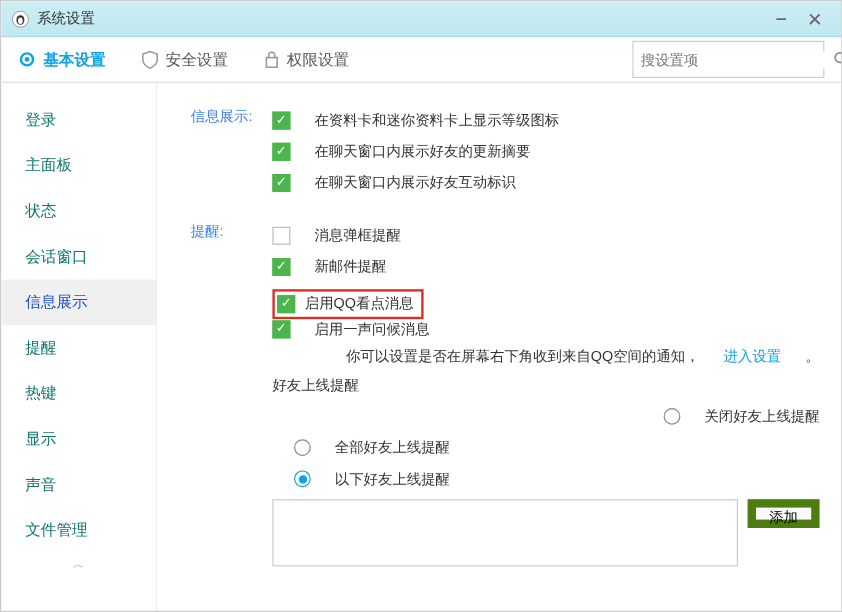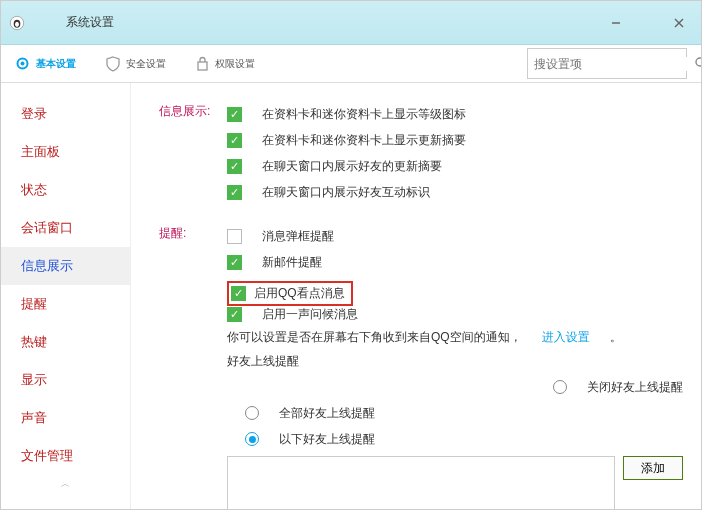--- a/index.html
+++ b/index.html
@@ -1,48 +1,48 @@
 <!DOCTYPE html>
 <html><head>
 <meta charset="utf-8">
 <style>
 * { margin: 0; padding: 0; box-sizing: border-box; font-family: "Microsoft YaHei", sans-serif; }
 body { width: 702px; height: 510px; background: #fff; border: 1px solid #ccc; overflow: hidden; }
-.titlebar { height: 44px; background: linear-gradient(#cdeef5, #bfe8f0); display: flex; align-items: center; padding: 0 8px; border-bottom: 1px solid #a8d8e0; gap: 35px; }
+.titlebar { height: 30px; background: linear-gradient(#cdeef5, #bfe8f0); display: flex; align-items: center; padding: 0 8px; border-bottom: 1px solid #a8d8e0; }
 .titlebar .penguin { width: 16px; height: 16px; margin-right: 6px; }
 .titlebar .title { font-size: 12px; color: #333; flex: 1; }
 .titlebar .winbtn { width: 28px; height: 20px; display: flex; align-items: center; justify-content: center; cursor: pointer; }
 .tabbar { height: 38px; display: flex; align-items: center; border-bottom: 1px solid #ddd; padding: 0 14px; gap: 30px; }
-.tabbar .tab { display: flex; align-items: center; gap: 6px; font-size: 10px; color: #555; cursor: pointer; }
+.tabbar .tab { display: flex; align-items: center; gap: 6px; font-size: 13px; color: #555; cursor: pointer; }
 .tabbar .tab.active { color: #0aa3e8; font-weight: bold; }
 .tabbar .spacer { flex: 1; }
 .searchwrap { display: flex; align-items: center; border: 1px solid #ccc; width: 160px; height: 31px; background: #fff; }
 .searchwrap input { border: none; outline: none; flex: 1; font-size: 12px; padding: 0 6px; color: #666; }
 .searchwrap .sicon { width: 20px; display: flex; align-items: center; justify-content: center; color: #888; }
 .body { display: flex; height: calc(510px - 30px - 38px); }
 .sidebar { width: 130px; border-right: 1px solid #eee; padding-top: 12px; }
-.sidebar .item { padding: 10px 20px; font-size: 13px; color: #b91c1c; cursor: pointer; }
+.sidebar .item { padding: 10px 20px; font-size: 13px; color: #0f766e; cursor: pointer; }
 .sidebar .item.active { background: #f0f0f0; color: #1d4ed8; }
 .sidebar .arrow { text-align: center; color: #999; font-size: 10px; padding: 2px 0; cursor: pointer; }
 .content { flex: 1; padding: 18px 18px 0 28px; overflow-y: auto; font-size: 12px; color: #333; }
 .row { display: flex; align-items: flex-start; margin-bottom: 4px; }
-.row .label { width: 68px; color: #be185d; padding-top: 2px; }
+.row .label { width: 68px; color: #3b82f6; padding-top: 2px; }
 .row .col { flex: 1; }
 .opt { display: flex; align-items: center; gap: 20px; height: 26px; }
 .chk { width: 15px; height: 15px; border: 1px solid #bbb; display: inline-flex; align-items: center; justify-content: center; background: #fff; cursor: pointer; flex-shrink:0; }
 .chk.checked { background: #4cb64c; border-color: #4cb64c; color: #fff; }
 .chk.checked::after { content: "✓"; font-size: 11px; line-height: 1; }
 .highlight { border: 2px solid #d93025; padding: 2px 6px 2px 2px; display: inline-flex; align-items: center; gap: 8px; margin-top: 11px; }
 .radio { width: 14px; height: 14px; border: 1px solid #888; border-radius: 50%; display: inline-flex; align-items: center; justify-content: center; cursor: pointer; flex-shrink:0; }
 .radio.sel { border-color: #0aa3e8; }
 .radio.sel::after { content: ""; width: 7px; height: 7px; background: #0aa3e8; border-radius: 50%; }
 .link { color: #0aa3e8; cursor: pointer; }
 .fbox { display: flex; gap: 8px; margin-top: 4px; }
 .fbox .list { flex: 1; height: 56px; border: 1px solid #ccc; background: #fff; }
-.fbox .btn { width: 60px; height: 24px; border: 1px solid #4d7c0f; background: #fafafa; font-size: 12px; cursor: pointer; }
+.fbox .btn { width: 60px; height: 24px; border: 7px solid #4d7c0f; background: #fafafa; font-size: 12px; cursor: pointer; }
 .sectiongap { height: 14px; }
 </style>
 </head>
 <body>
 
 <div class="titlebar">
   <svg class="penguin" viewBox="0 0 24 24">
       <circle cx="12" cy="12" r="10" fill="#fff" stroke="#888"></circle>
       <ellipse cx="12" cy="13" rx="5" ry="6" fill="#333"></ellipse>
       <ellipse cx="12" cy="14" rx="3" ry="4" fill="#fff"></ellipse>
@@ -113,24 +113,20 @@
   <div class="content">
     <div class="row">
       <div class="label">信息展示:</div>
       <div class="col">
         <div class="opt">
             <span class="chk checked"></span>
             <span>在资料卡和迷你资料卡上显示等级图标</span>
           </div>
         <div class="opt">
             <span class="chk checked"></span>
-            <span>在资料卡和迷你资料卡上显示更新摘要</span>
-          </div>
-        <div class="opt">
-            <span class="chk checked"></span>
             <span>在聊天窗口内展示好友的更新摘要</span>
           </div>
         <div class="opt">
             <span class="chk checked"></span>
             <span>在聊天窗口内展示好友互动标识</span>
           </div>
       </div>
     </div>
 
     <div class="sectiongap"></div>
@@ -149,21 +145,21 @@
         <div class="opt">
             <span class="highlight">
               <span class="chk checked"></span>
               <span>启用QQ看点消息</span>
             </span>
           </div>
         <div class="opt">
             <span class="chk checked"></span>
             <span>启用一声问候消息</span>
           </div>
-        <div class="opt" style="height:auto;padding:2px 0;">
+        <div class="opt" style="height:auto;padding:2px 0;justify-content:flex-end;">
           <span>你可以设置是否在屏幕右下角收到来自QQ空间的通知，</span>
             <span class="link">进入设置</span>
             <span>。</span>
         </div>
         <div class="opt">好友上线提醒</div>
         <div class="opt" style="padding-left:18px;justify-content:flex-end;">
             <span class="radio"></span>
             <span>关闭好友上线提醒</span>
           </div>
         <div class="opt" style="padding-left:18px;">

